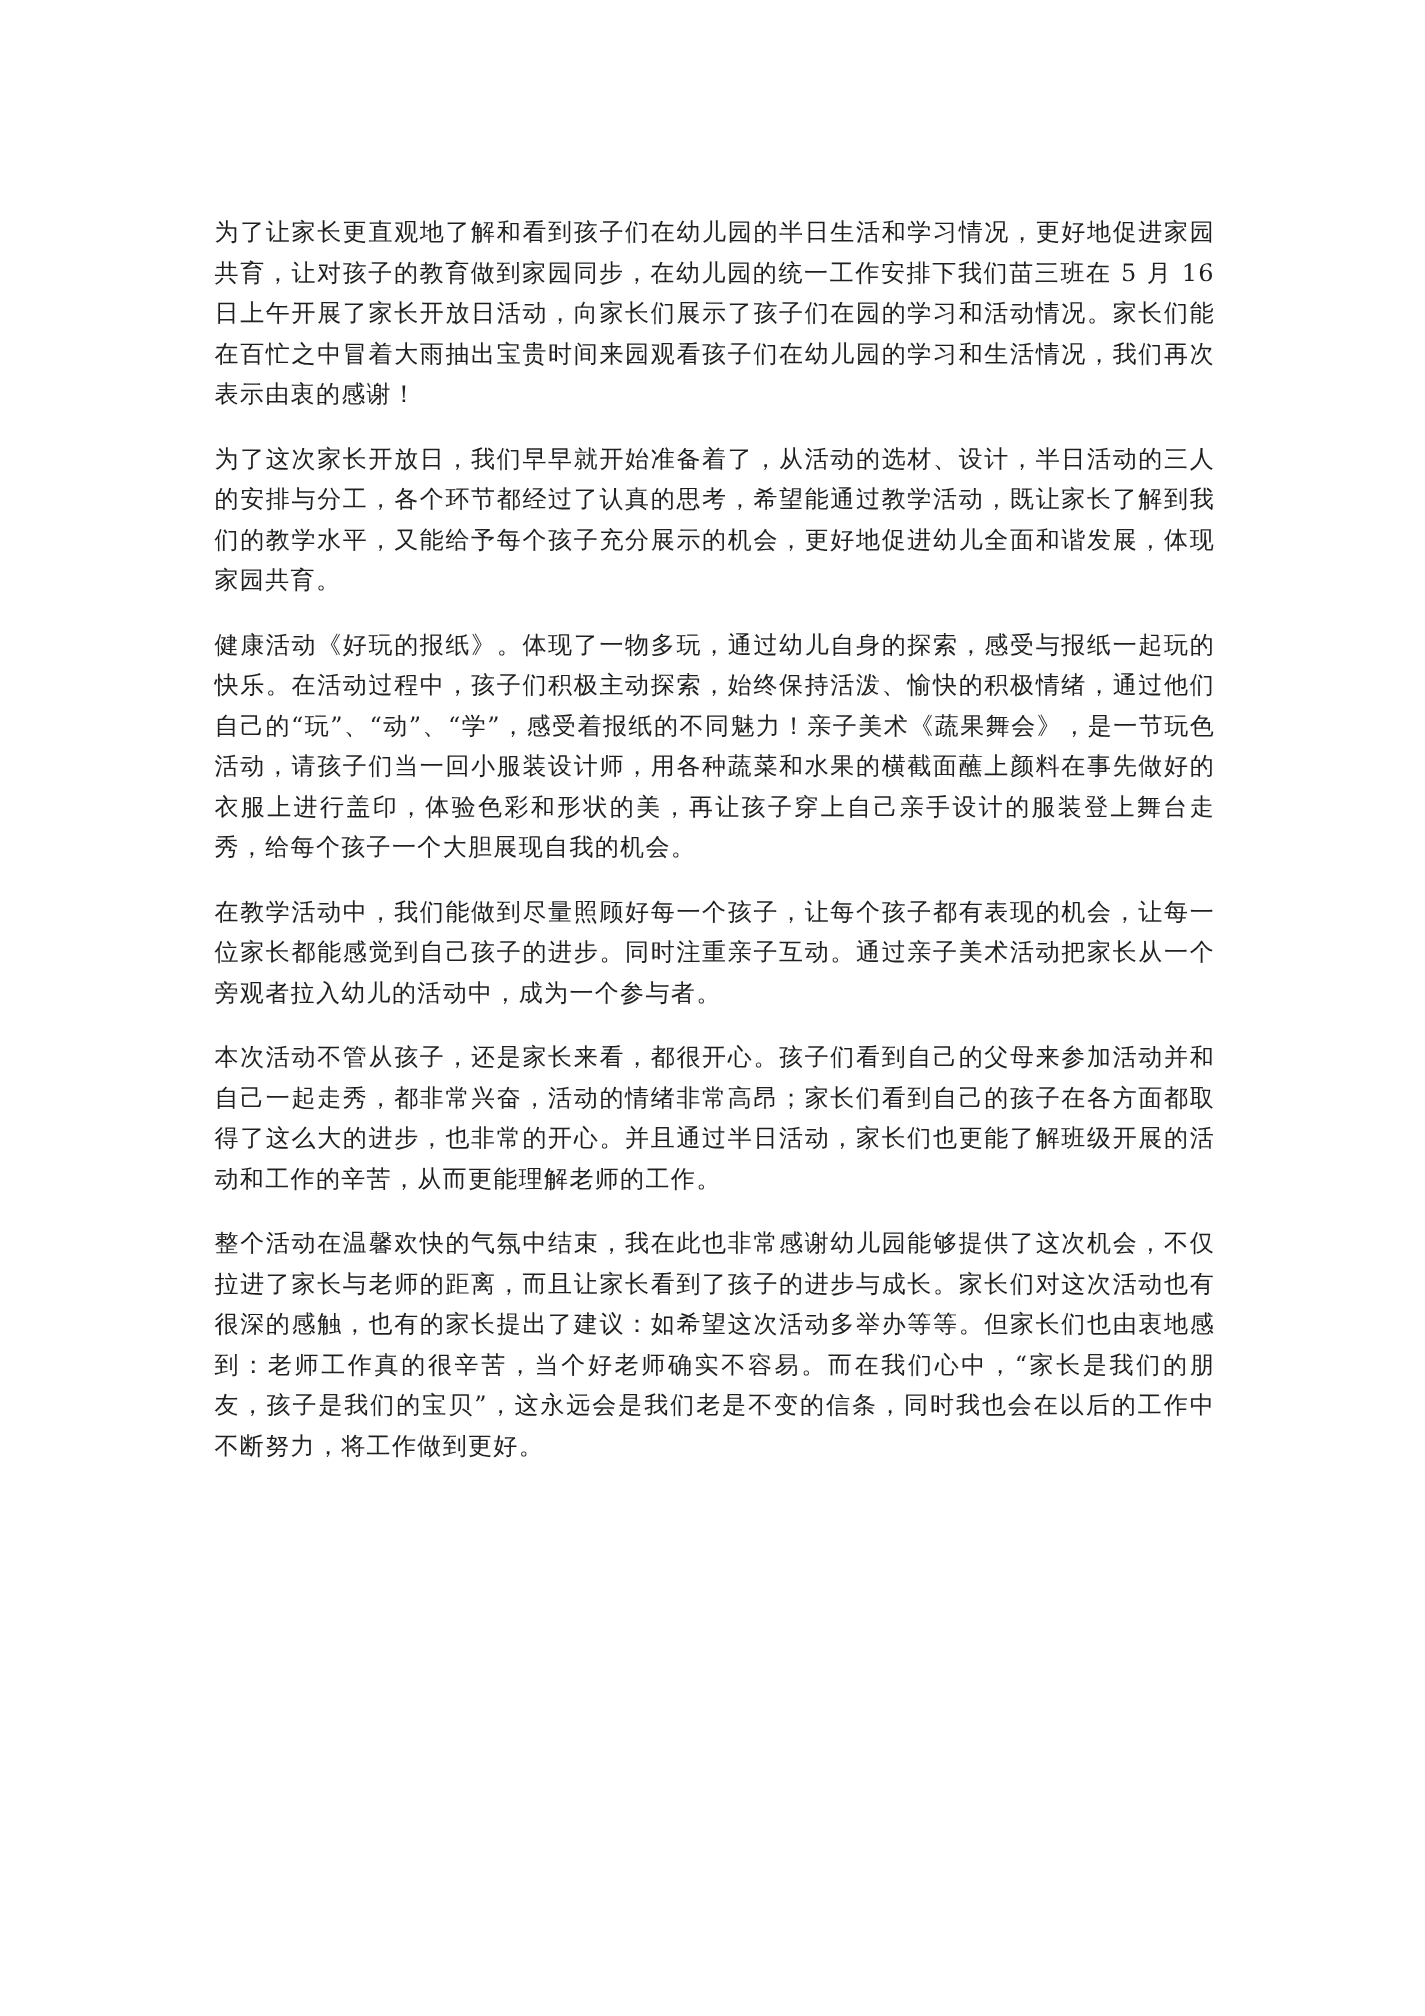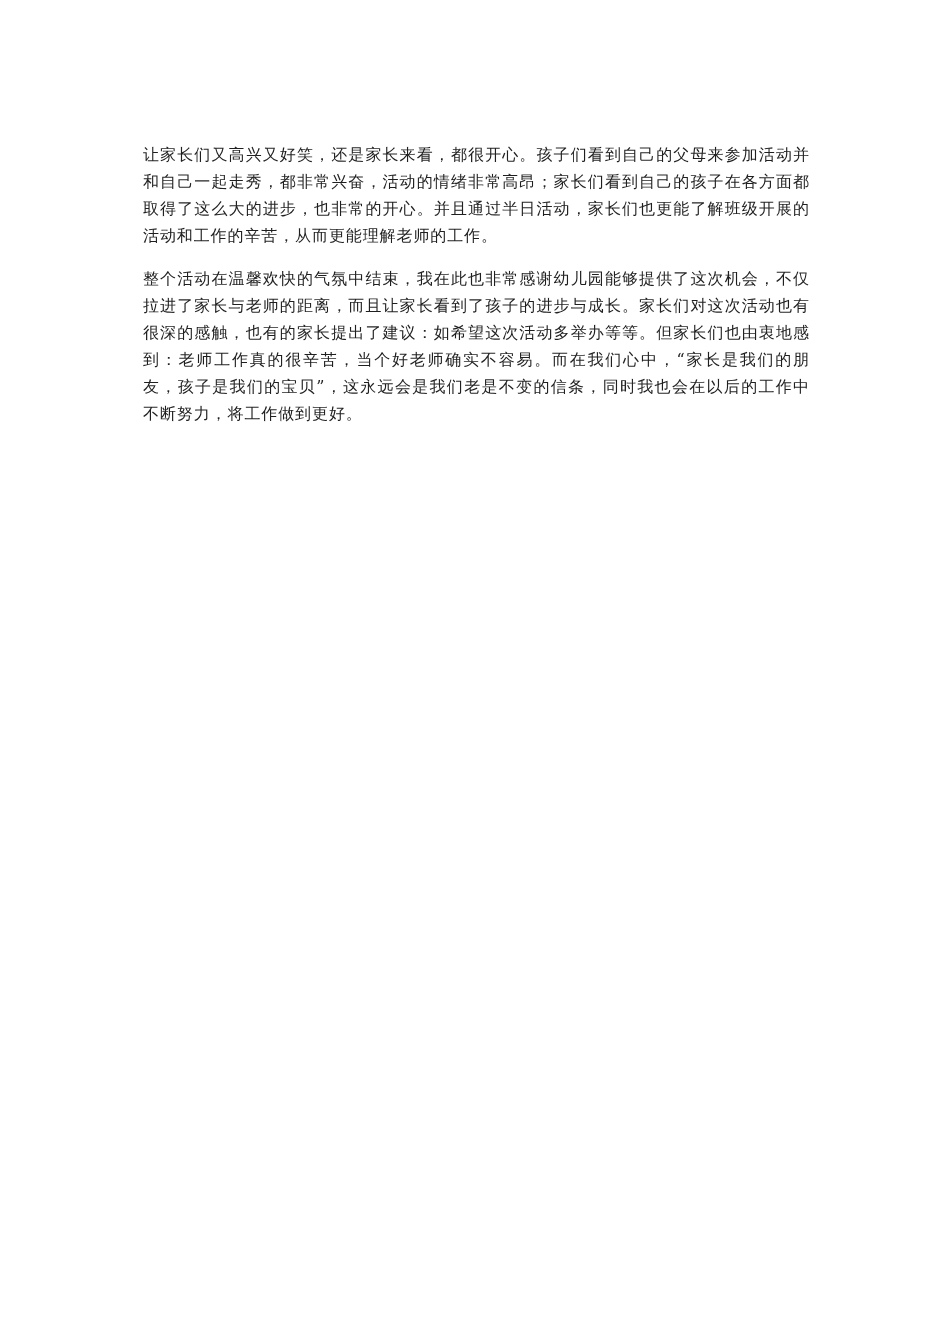--- a/index.html
+++ b/index.html
@@ -32,15 +32,19 @@
     padding: 0;
   }
   .para:last-child {
     margin-bottom: 0;
   }
 </style>
 </head>
 <body>
 
 <div class="doc">
-  <p class="para">让家长们又高兴又好笑，还是家长来看，都很开心。孩子们看到自己的父母来参加活动并和自己一起走秀，都非常兴奋，活动的情绪非常高昂；家长们看到自己的孩子在各方面都取得了这么大的进步，也非常的开心。并且通过半日活动，家长们也更能了解班级开展的活动和工作的辛苦，从而更能理解老师的工作。</p>
+  <p class="para">为了让家长更直观地了解和看到孩子们在幼儿园的半日生活和学习情况，更好地促进家园共育，让对孩子的教育做到家园同步，在幼儿园的统一工作安排下我们苗三班在 5 月 16 日上午开展了家长开放日活动，向家长们展示了孩子们在园的学习和活动情况。家长们能在百忙之中冒着大雨抽出宝贵时间来园观看孩子们在幼儿园的学习和生活情况，我们再次表示由衷的感谢！</p>
+  <p class="para">为了这次家长开放日，我们早早就开始准备着了，从活动的选材、设计，半日活动的三人的安排与分工，各个环节都经过了认真的思考，希望能通过教学活动，既让家长了解到我们的教学水平，又能给予每个孩子充分展示的机会，更好地促进幼儿全面和谐发展，体现家园共育。</p>
+  <p class="para">健康活动《好玩的报纸》。体现了一物多玩，通过幼儿自身的探索，感受与报纸一起玩的快乐。在活动过程中，孩子们积极主动探索，始终保持活泼、愉快的积极情绪，通过他们自己的“玩”、“动”、“学”，感受着报纸的不同魅力！亲子美术《蔬果舞会》，是一节玩色活动，请孩子们当一回小服装设计师，用各种蔬菜和水果的横截面蘸上颜料在事先做好的衣服上进行盖印，体验色彩和形状的美，再让孩子穿上自己亲手设计的服装登上舞台走秀，给每个孩子一个大胆展现自我的机会。</p>
+  <p class="para">在教学活动中，我们能做到尽量照顾好每一个孩子，让每个孩子都有表现的机会，让每一位家长都能感觉到自己孩子的进步。同时注重亲子互动。通过亲子美术活动把家长从一个旁观者拉入幼儿的活动中，成为一个参与者。</p>
+  <p class="para">本次活动不管从孩子，还是家长来看，都很开心。孩子们看到自己的父母来参加活动并和自己一起走秀，都非常兴奋，活动的情绪非常高昂；家长们看到自己的孩子在各方面都取得了这么大的进步，也非常的开心。并且通过半日活动，家长们也更能了解班级开展的活动和工作的辛苦，从而更能理解老师的工作。</p>
   <p class="para">整个活动在温馨欢快的气氛中结束，我在此也非常感谢幼儿园能够提供了这次机会，不仅拉进了家长与老师的距离，而且让家长看到了孩子的进步与成长。家长们对这次活动也有很深的感触，也有的家长提出了建议：如希望这次活动多举办等等。但家长们也由衷地感到：老师工作真的很辛苦，当个好老师确实不容易。而在我们心中，“家长是我们的朋友，孩子是我们的宝贝”，这永远会是我们老是不变的信条，同时我也会在以后的工作中不断努力，将工作做到更好。</p>
 </div>
 
 </body></html>

